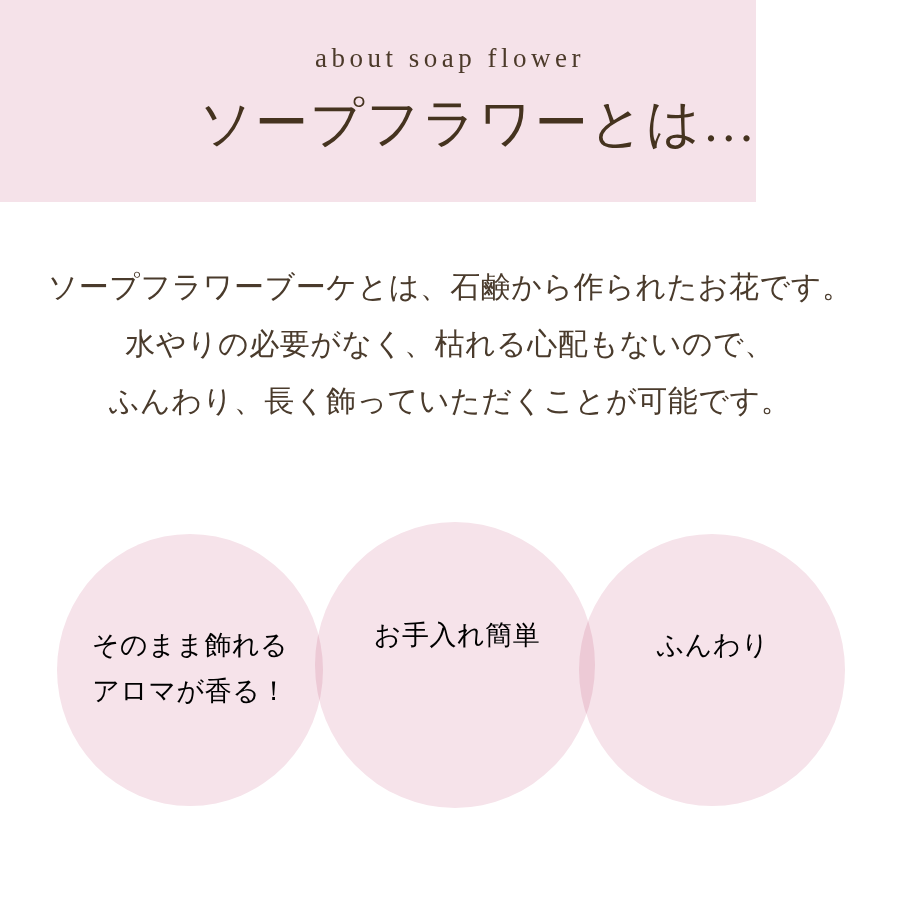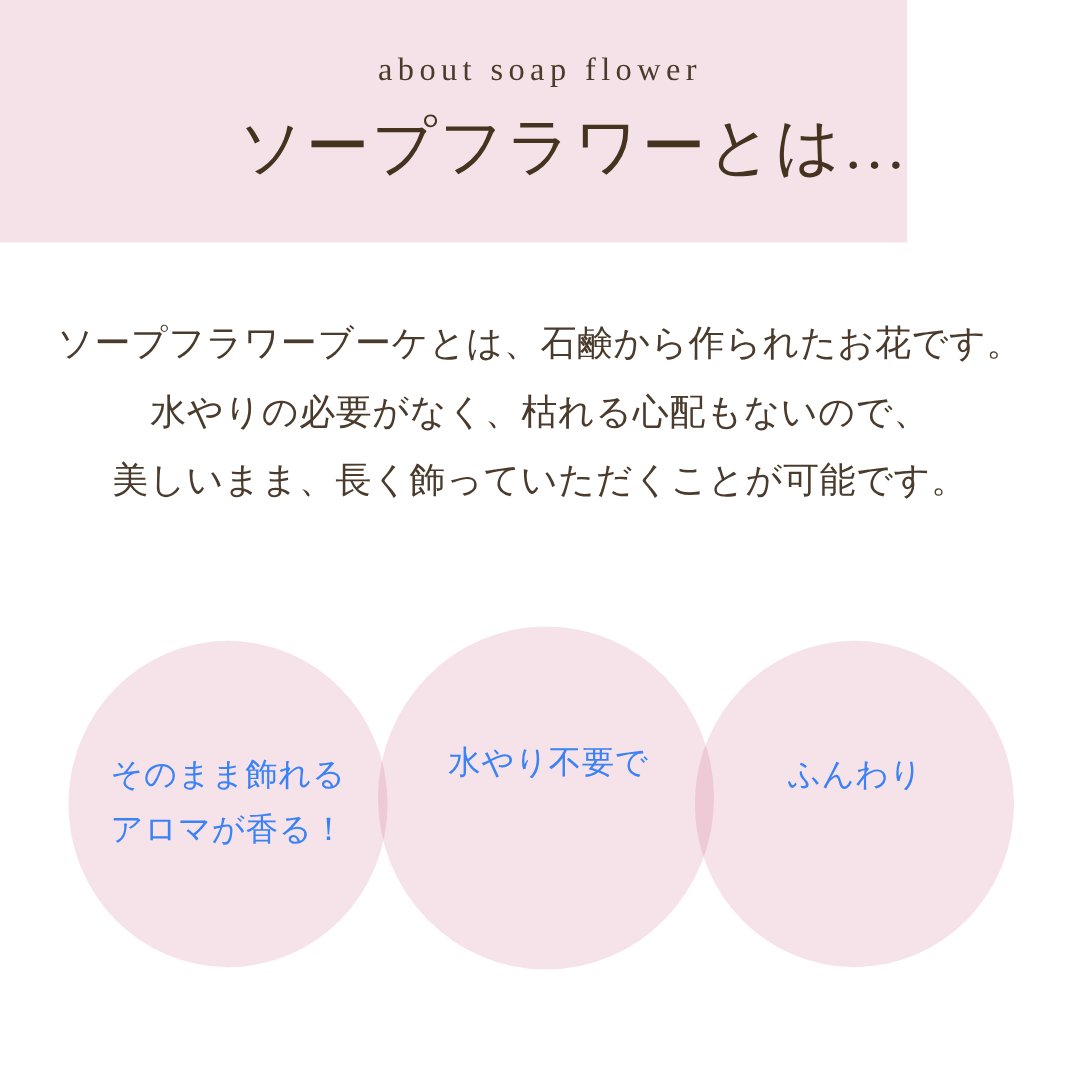--- a/index.html
+++ b/index.html
@@ -93,21 +93,21 @@
     position: absolute;
     left: 0;
     top: 0;
     width: 900px;
     height: 900px;
   }
 
   .circle-label {
     position: absolute;
     text-align: center;
-    color: #3b82f6;
+    color: #000000;
     font-family: "Liberation Serif", "DejaVu Serif", serif;
     font-size: 27px;
     line-height: 46px;
     letter-spacing: 0.5px;
     white-space: nowrap;
   }
   .circle-label .ln { display: block; }
 
   #label-0 { left: 55px;  top: 622px; width: 270px; }
   #label-1 { left: 322px; top: 612px; width: 270px; }
@@ -119,39 +119,39 @@
 <div id="page">
 
   <div class="header-band">
     <div class="header-eyebrow">about soap flower</div>
     <div class="header-title">ソープフラワーとは…</div>
   </div>
 
   <div class="body-copy">
     <div class="body-line">ソープフラワーブーケとは、石鹸から作られたお花です。</div>
     <div class="body-line">水やりの必要がなく、枯れる心配もないので、</div>
-    <div class="body-line">美しいまま、長く飾っていただくことが可能です。</div>
+    <div class="body-line">ふんわり、長く飾っていただくことが可能です。</div>
   </div>
 
   <div class="circles">
     <svg class="circle-svg" width="900" height="900" viewBox="0 0 900 900">
       <g style="mix-blend-mode:multiply">
         <ellipse cx="190" cy="670" rx="133" ry="136" fill="#f6e3ea" style="mix-blend-mode:multiply"></ellipse>
         <ellipse cx="455" cy="665" rx="140" ry="143" fill="#f6e3ea" style="mix-blend-mode:multiply"></ellipse>
         <ellipse cx="712" cy="670" rx="133" ry="136" fill="#f6e3ea" style="mix-blend-mode:multiply"></ellipse>
       </g>
     </svg>
   </div>
 
   <div class="circle-labels">
     <div class="circle-label" id="label-0">
       <span class="ln">そのまま飾れる</span>
       <span class="ln">アロマが香る！</span>
     </div>
     <div class="circle-label" id="label-1">
-      <span class="ln">水やり不要で</span>
+      <span class="ln">お手入れ簡単</span>
     </div>
     <div class="circle-label" id="label-2">
       <span class="ln">ふんわり</span>
     </div>
   </div>
 
 </div>
 
 </body></html>

